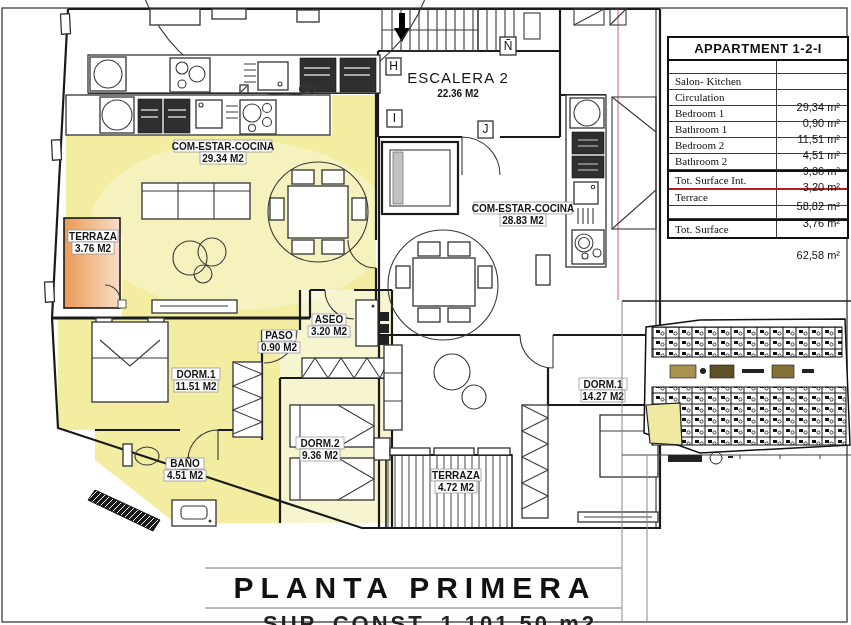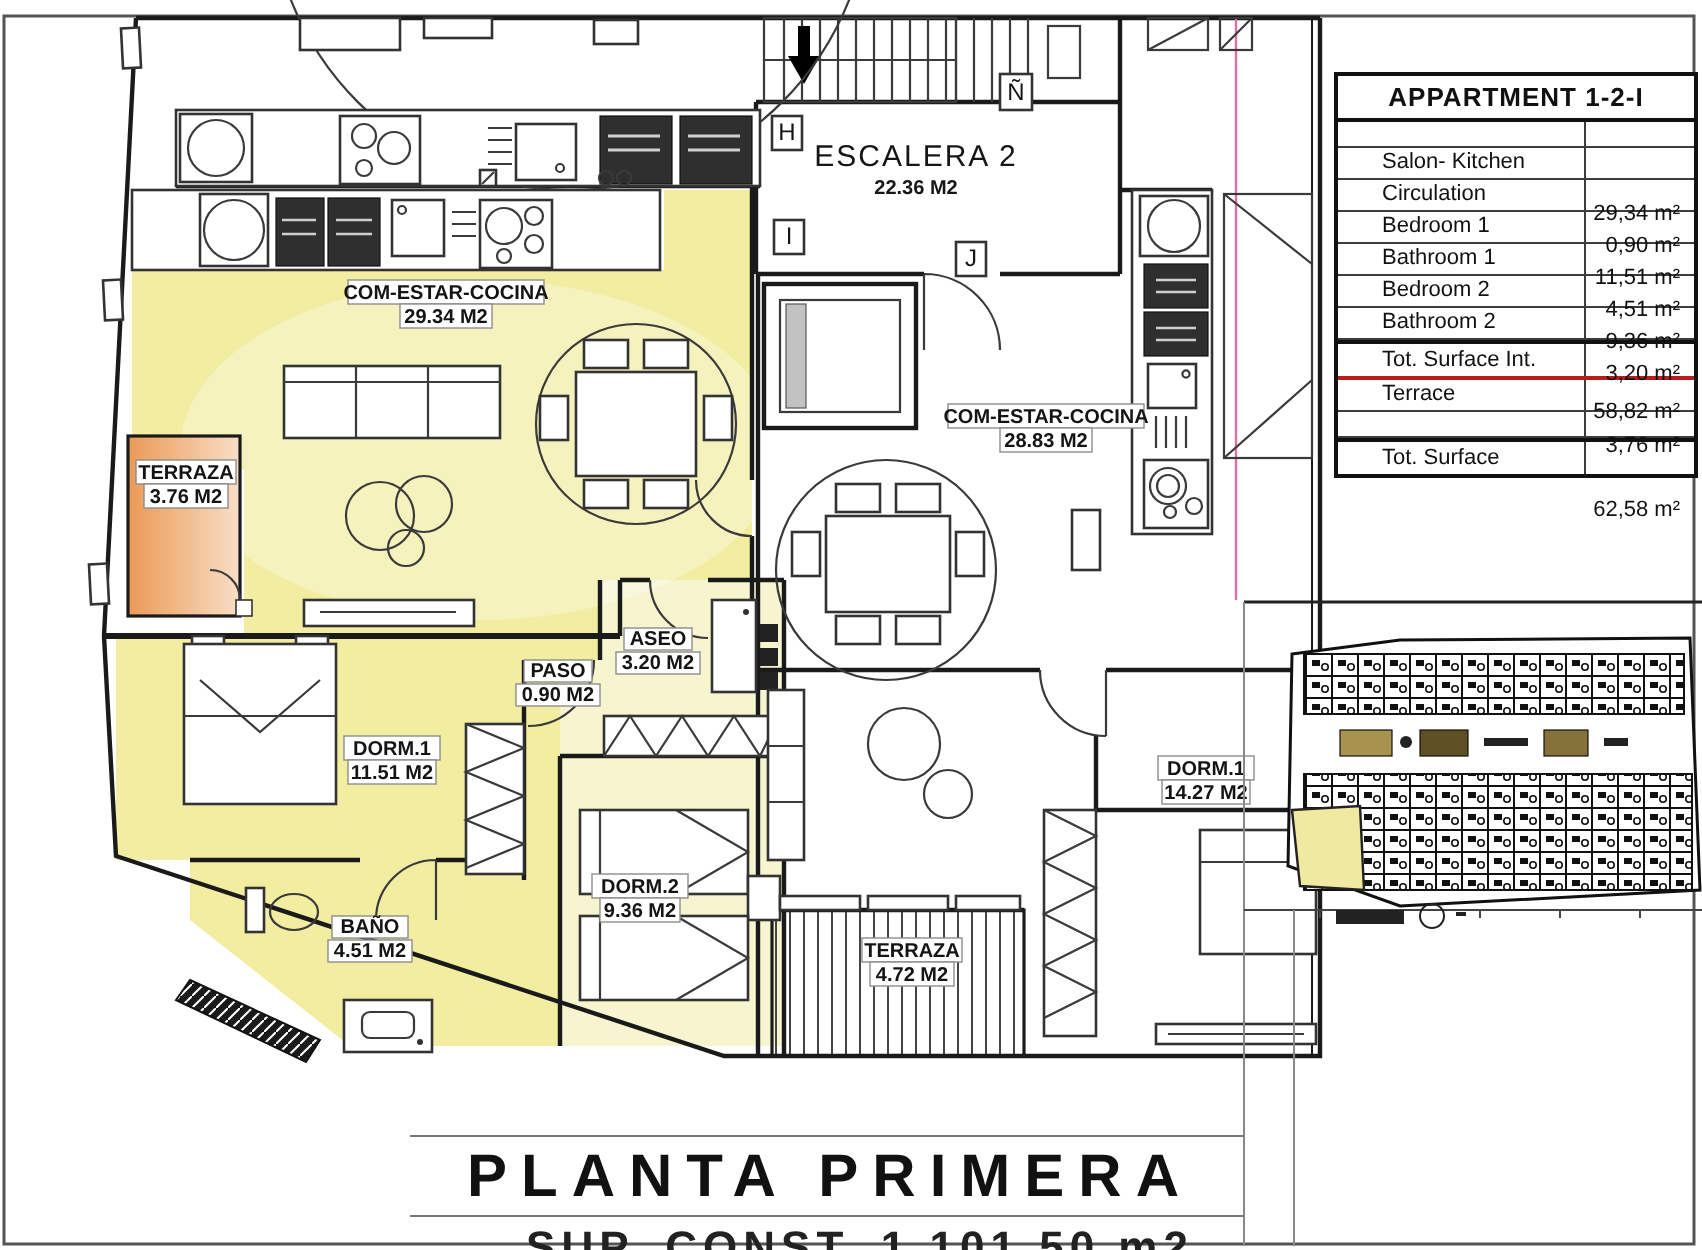--- a/index.html
+++ b/index.html
@@ -20,21 +20,21 @@
   .subtitle{font:bold 22px "Liberation Sans",sans-serif;fill:#222;text-anchor:middle;letter-spacing:3px;}
   
   .atable{position:absolute;left:667px;top:36px;width:178px;background:#fff;
           border:2px solid #111;font-family:"Liberation Sans",sans-serif;color:#111;}
   .atitle{height:21px;line-height:21px;text-align:center;font-weight:bold;font-size:13px;
           border-bottom:2px solid #111;letter-spacing:.5px;}
   .t-row{display:flex;height:15px;line-height:15px;font-size:11px;border-bottom:1px solid #3c3c3c;}
   .t-row.blank{height:12px;border-bottom:1px solid #3c3c3c;}
   .t-row.strong{border-top:2px solid #111;border-bottom:2px solid #b91c1c;height:16px;line-height:16px;}
   .t-row.last{border-bottom:none;}
-  .t-lab{flex:0 0 101px;padding-left:22px;border-right:1px solid #3c3c3c;white-space:nowrap;overflow:hidden;}
+  .t-lab{flex:0 0 101px;padding-left:6px;border-right:1px solid #3c3c3c;white-space:nowrap;overflow:hidden;font-family:Liberation Serif, serif;}
   .t-val{flex:1;text-align:right;padding-right:7px;white-space:nowrap;margin-top:26px;}
 </style>
 </head>
 <body>
 
 <div class="page">
 
 <svg width="851" height="625" viewBox="0 0 851 625">
   <defs>
     <linearGradient id="terr" x1="0" y1="0" x2="1" y2="0">

